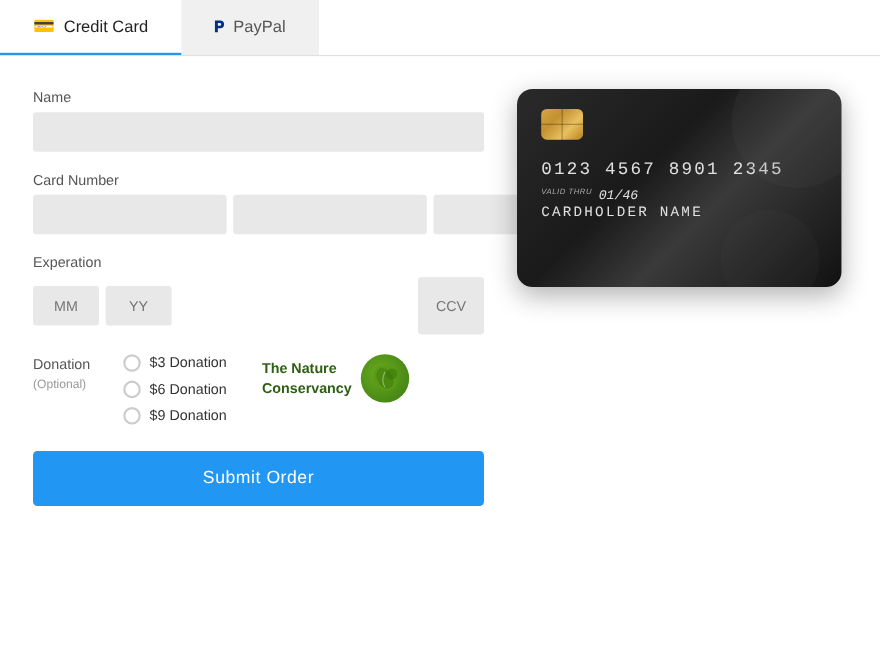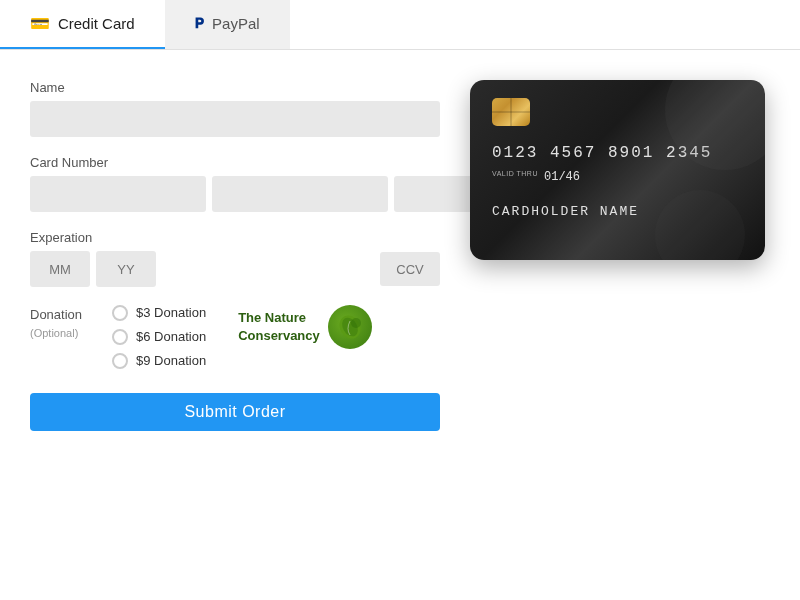--- a/index.html
+++ b/index.html
@@ -104,21 +104,21 @@
       height: 36px;
       background: #e8e8e8;
       border: none;
       border-radius: 3px;
       text-align: center;
       font-size: 13px;
       color: #c2410c;
     }
     .ccv-segment {
       width: 60px;
-      height: 34px;
+      height: 52px;
       background: #e8e8e8;
       border: none;
       border-radius: 3px;
       text-align: center;
       font-size: 13px;
       color: #aaa;
       margin-left: auto;
     }
 
     
@@ -165,21 +165,21 @@
     .nature-logo {
       display: flex;
       align-items: center;
       gap: 6px;
       margin-left: 20px;
     }
 
     
     .submit-btn {
       width: 100%;
-      height: 38px;
+      height: 50px;
       background: #2196F3;
       color: #fff;
       border: none;
       border-radius: 4px;
       font-size: 16px;
       cursor: pointer;
       letter-spacing: 0.5px;
     }
 
     
@@ -230,21 +230,22 @@
       font-size: 16px;
       letter-spacing: 2px;
       font-family: 'Courier New', monospace;
       color: #e0e0e0;
       margin-bottom: 8px;
     }
     .card-valid-row {
       display: flex;
       align-items: flex-start;
       gap: 6px;
-      margin-bottom: 20px;
+      margin-bottom: 0;
+      font-style: italic;
     }
     .card-valid-label {
       font-size: 7px;
       color: #aaa;
       line-height: 1.2;
       text-transform: uppercase;
       letter-spacing: 0.5px;
     }
     .card-valid-date {
       font-size: 12px;

